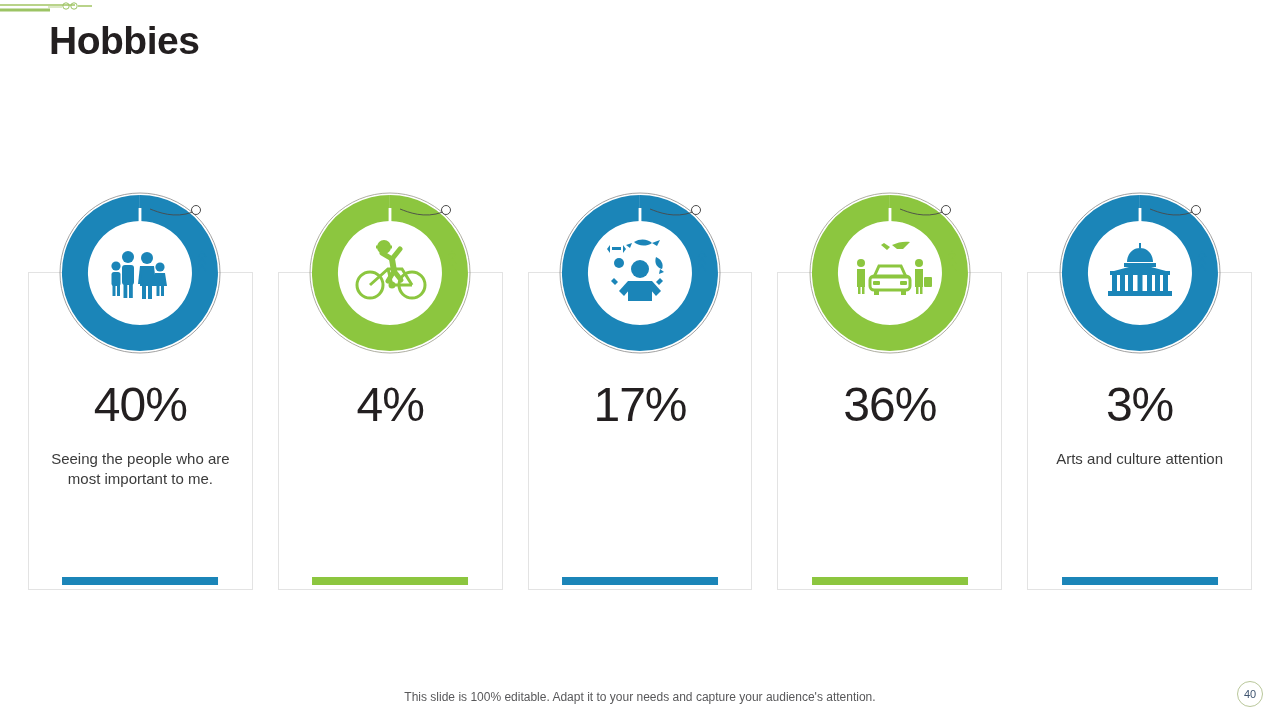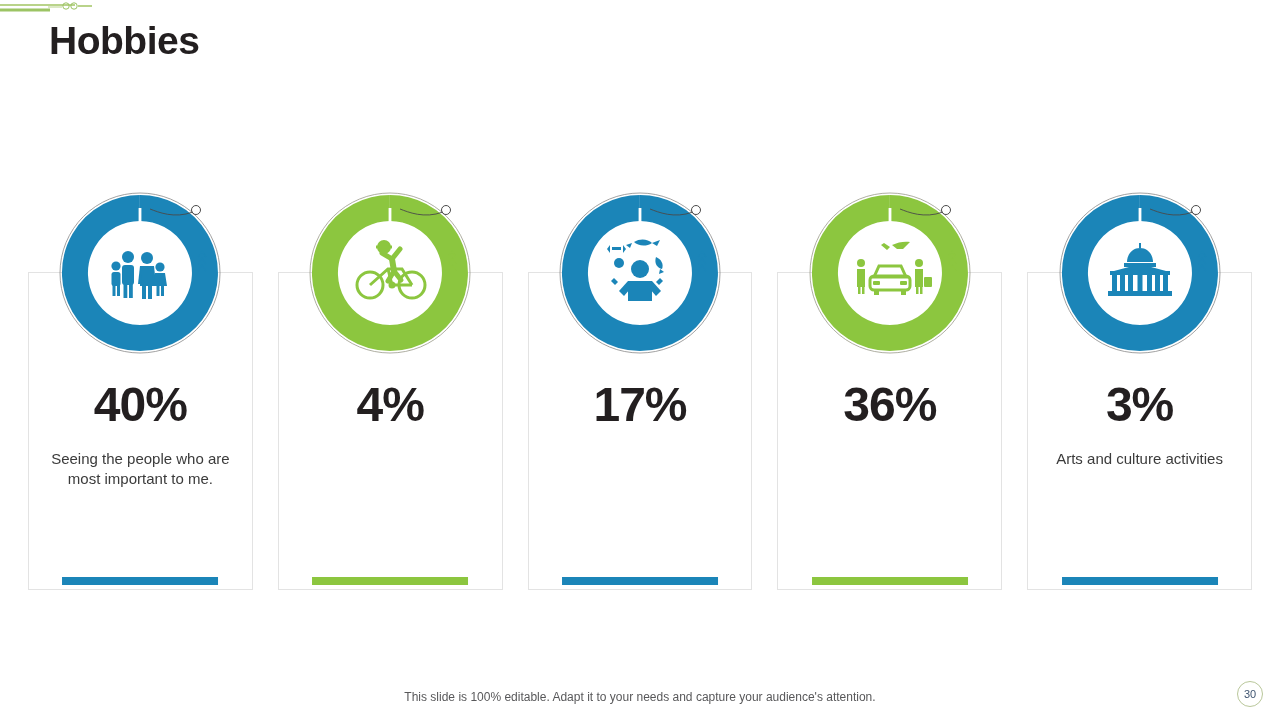--- a/index.html
+++ b/index.html
@@ -66,21 +66,21 @@
     position: absolute;
     left: 0;
     right: 0;
     top: 108px;
     text-align: center;
     padding: 0 10px;
     box-sizing: border-box;
   }
   .pct {
     font-size: 48px;
-    font-weight: bold;
+    font-weight: normal;
     color: #231f20;
     line-height: 1;
     margin-bottom: 20px;
     letter-spacing: -1px;
   }
   .desc {
     font-size: 15px;
     font-weight: normal;
     color: #3b3b3b;
     line-height: 1.32;
@@ -162,21 +162,21 @@
   <div class="card">
     <div class="card-body">
       <div class="pct">36%</div>
     </div>
     <div class="card-accent" style="background:#8cc63f"></div>
   </div>
 
   <div class="card">
     <div class="card-body">
       <div class="pct">3%</div>
-      <div class="desc">Arts and culture activities</div>
+      <div class="desc">Arts and culture attention</div>
     </div>
     <div class="card-accent" style="background:#1b85b8"></div>
   </div>
 </div>
 
 <div class="badge" style="left:54px">
   <svg viewBox="0 0 172 172" width="172" height="172">
     <circle cx="86" cy="88" r="80" fill="none" stroke="#8a8a8a" stroke-width="0.8"></circle>
     <circle cx="86" cy="88" r="70" fill="#fff"></circle>
     <path d="M86 23 A65 65 0 1 1 85.9 23" fill="none" stroke="#1b85b8" stroke-width="26"></path>
@@ -319,13 +319,13 @@
       <rect x="93" y="90" width="5" height="16"></rect>
       <rect x="101" y="90" width="5" height="16"></rect>
       <rect x="109" y="90" width="5" height="16"></rect>
       <rect x="54" y="106" width="64" height="5"></rect>
     </g>
     <rect x="84.6" y="23" width="2.8" height="19" fill="#ffffff"></rect>
   </svg>
 </div>
 
 <div class="footer-note">This slide is 100% editable. Adapt it to your needs and capture your audience's attention.</div>
-<div class="page-num">30</div>
+<div class="page-num">40</div>
 
 </body></html>

